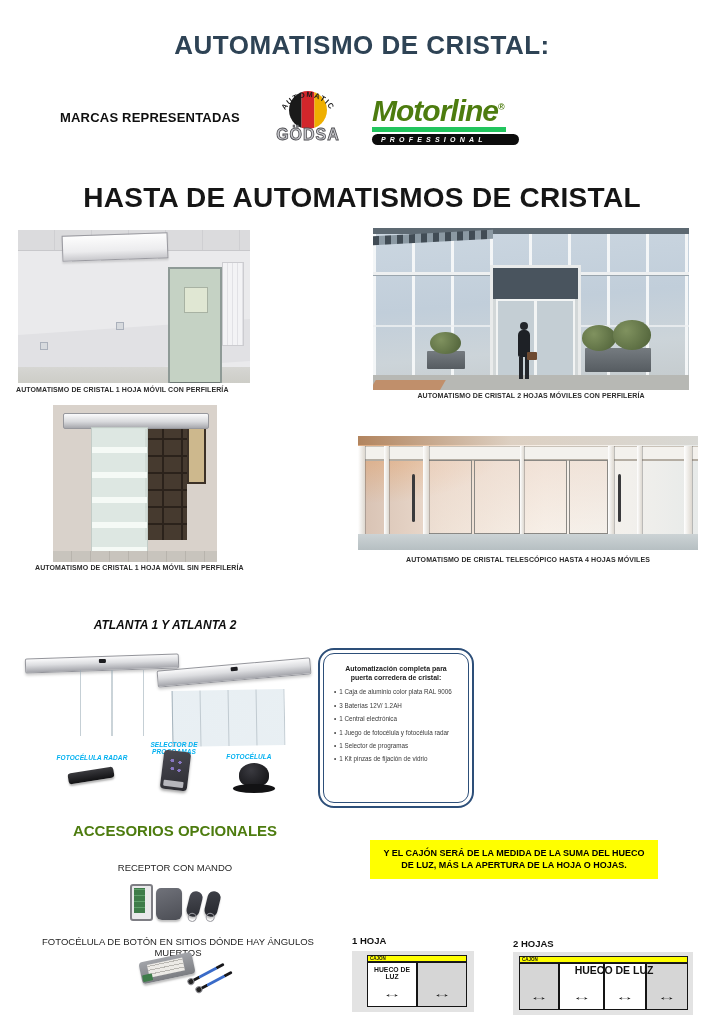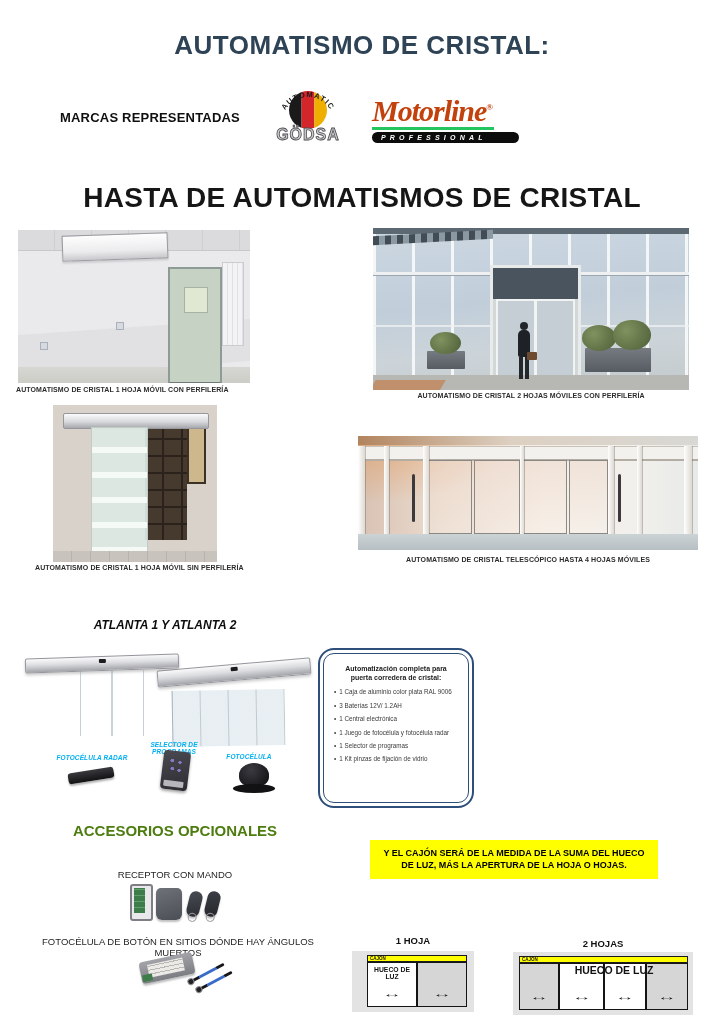--- a/index.html
+++ b/index.html
@@ -7,21 +7,21 @@
         font-family:"Liberation Sans",sans-serif;color:#111;}
   .abs{position:absolute;}
 
   
   .main-title{top:30px;left:0;width:724px;text-align:center;font-size:26px;font-weight:bold;
               letter-spacing:.5px;color:#2e4355;}
   .brands-label{left:60px;top:110px;font-size:13px;font-weight:bold;color:#0f0f0f;letter-spacing:.2px;}
   .godsa-logo{left:260px;top:82px;width:96px;height:62px;}
   .motorline{left:372px;top:97px;width:175px;}
   .ml-name{display:inline-block;font-size:30px;line-height:.95;font-weight:bold;font-style:italic;
-           color:#c2410c;border-bottom:3px solid #22c55e;padding:0 2px 1px 0;letter-spacing:-1px;font-family:Liberation Serif, serif;}
+           color:#4d7c0f;border-bottom:5px solid #22c55e;padding:0 2px 1px 0;letter-spacing:-1px;}
   .ml-reg{font-size:9px;vertical-align:super;font-style:normal;}
   .ml-bar{margin-top:2px;width:138px;background:#0c0c0c;color:#fff;border-radius:8px;
           font-size:7px;font-weight:bold;font-style:italic;letter-spacing:4.2px;
           padding:2px 0 2px 9px;}
   .tipos-title{top:182px;left:0;width:724px;text-align:center;font-size:28px;font-weight:bold;
                color:#161616;letter-spacing:.3px;}
 
   
   .photo{overflow:hidden;}
   .caption{font-size:7px;font-weight:bold;color:#2c2c2c;letter-spacing:.1px;}
@@ -149,21 +149,21 @@
   .kit-inner{width:100%;height:100%;border:1.3px solid #2d4f79;border-radius:11px;box-sizing:border-box;
       padding:10px 6px 4px 10px;}
   .kit-title{font-size:7px;font-weight:bold;color:#1c1c1c;text-align:center;line-height:1.35;
       margin:0 4px 5px 0;}
   .kit-list{list-style:none;margin:0;padding:0;}
   .kit-list li{font-size:6.3px;color:#3a3a3a;margin:6.5px 0;line-height:1.1;}
   .kit-list .b{margin-right:3px;font-size:6.3px;color:#3a3a3a;}
 
   
   .acc-title{left:40px;top:822px;width:270px;text-align:center;font-size:15px;font-weight:bold;color:#4d7c0f;}
-  .acc-receptor{left:75px;top:862px;width:200px;text-align:center;font-size:9.5px;color:#252525;margin-top:7px;}
+  .acc-receptor{left:75px;top:862px;width:200px;text-align:center;font-size:9.5px;color:#252525;}
   .rx-wrap{left:130px;top:879px;width:100px;height:46px;}
   .rx-open{position:absolute;left:0;top:5px;width:19px;height:33px;background:#e9e9eb;
       border:2px solid #7e7e84;border-radius:3px;}
   .rx-pcb{position:absolute;left:2px;top:2px;width:11px;height:25px;background:#3e7c49;
       background-image:repeating-linear-gradient(0deg,transparent 0 5px,#5ea06a 5px 6px);}
   .rx-cover{position:absolute;left:26px;top:9px;width:26px;height:32px;border-radius:5px 5px 6px 6px;
       background:linear-gradient(160deg,#70727a,#4c4e55);box-shadow:0 2px 2px rgba(0,0,0,.25);}
   .remote{position:absolute;width:13px;height:26px;border-radius:7px;transform:rotate(14deg);
       box-shadow:0 2px 2px rgba(0,0,0,.25);}
   .remote.r1{left:58px;top:12px;background:linear-gradient(160deg,#4a4c54,#2b2d33);}
@@ -184,21 +184,21 @@
   .plug{position:absolute;left:-5px;top:-2px;width:7px;height:7px;background:#222;border-radius:50%;
       border:1px solid #8e8e94;box-sizing:border-box;}
 
   
   .notice{left:370px;top:840px;width:288px;background:#ffff00;padding:8px 10px;box-sizing:border-box;
       text-align:center;}
   .notice p{margin:0;font-size:9px;font-weight:bold;color:#000;line-height:1.3;}
   .notice p + p{margin-top:5px;}
 
   
-  .diag-title{position:absolute;text-align:center;font-size:9.5px;font-weight:bold;color:#111;}
+  .diag-title{position:absolute;text-align:left;font-size:9.5px;font-weight:bold;color:#111;}
   .dt1{left:352px;top:935px;width:122px;}
   .dt2{left:513px;top:938px;width:180px;}
   .diag{position:absolute;background:#e3e3e3;}
   .diag1{left:352px;top:951px;width:122px;height:61px;}
   .diag2{left:513px;top:952px;width:180px;height:63px;}
   .diag-inner{position:absolute;top:4px;bottom:5px;}
   .di1{left:15px;right:7px;}
   .di2{left:6px;right:5px;}
   .cajon-bar{height:7px;background:#ffff00;border:1px solid #1a1a1a;box-sizing:border-box;
       font-size:4.5px;font-weight:bold;color:#111;line-height:5px;padding-left:2px;overflow:hidden;}

